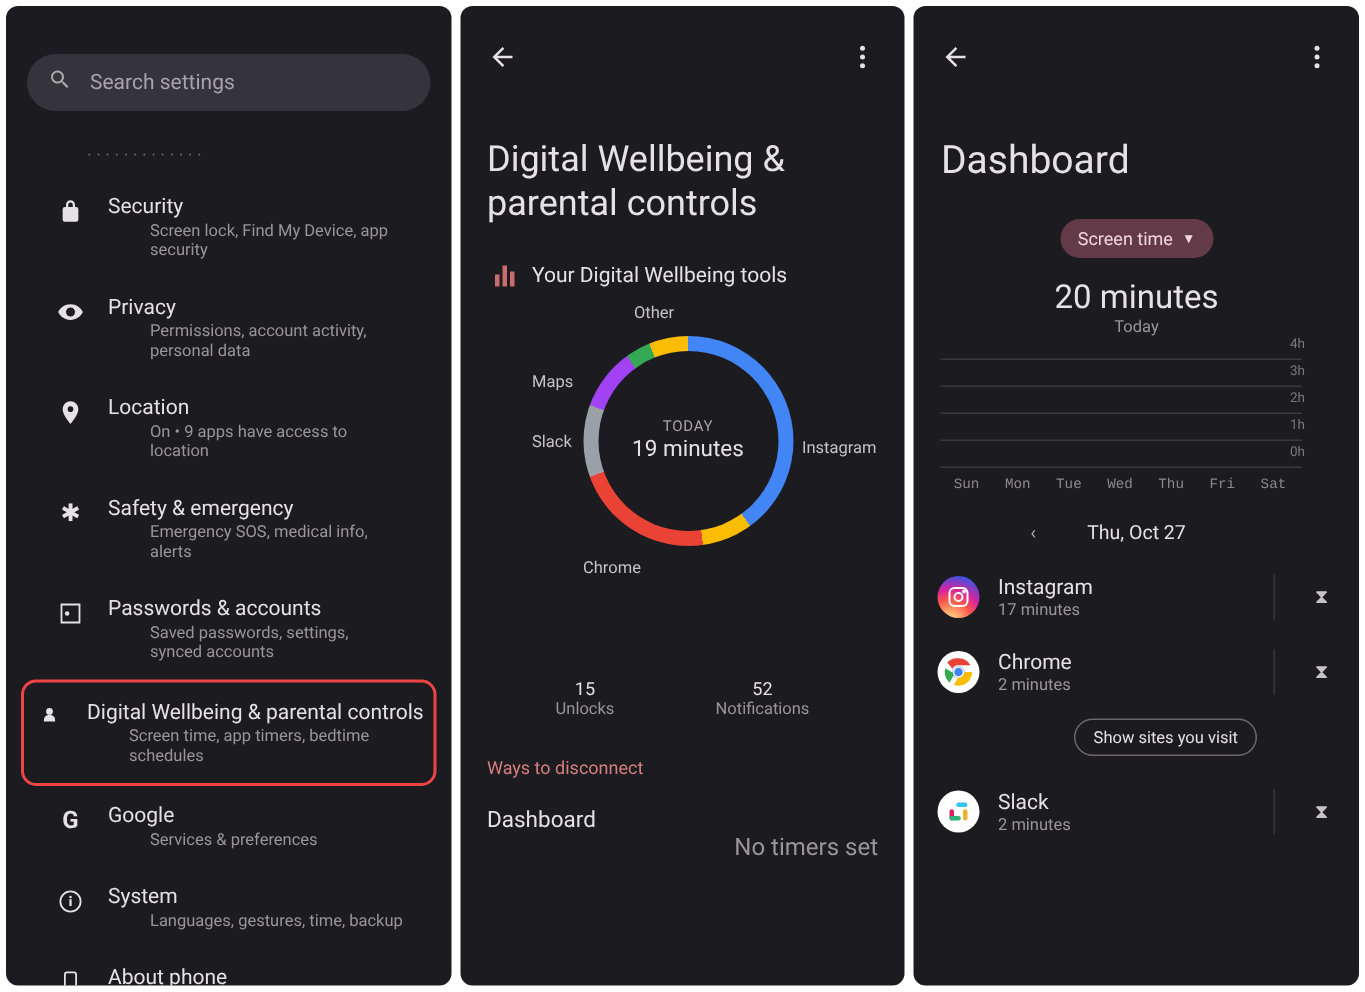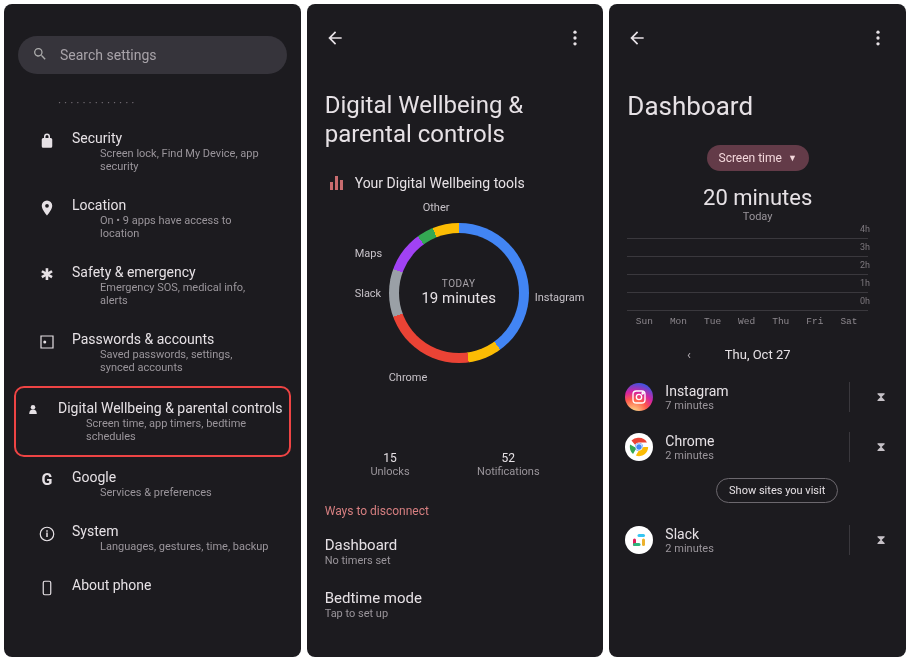--- a/index.html
+++ b/index.html
@@ -70,21 +70,21 @@
   .donut-today { font-size:10px; color:#a8a3a9; letter-spacing:0.5px; }
   .donut-val { font-size:15px; }
   .seglab { position:absolute; font-size:11px; color:#c7c2c8; }
   .stats-row { display:flex; justify-content:space-around; padding: 16px 30px 20px; }
   .stat { text-align:center; }
   .stat .num { font-size:12px;margin-top:40px; }
   .stat .lab { font-size:11px; color:#9a959b; }
   .sec-head { color:#d67f80; font-size:12px; padding: 6px 18px 14px; }
   .opt { padding: 4px 18px 18px; }
   .opt .t { font-size:15px; }
-  .opt .s { font-size:11px; color:#9a959b; }
+  .opt .s { font-size:16px; color:#9a959b;text-align:right; }
   
   .dash-title { font-size:26px; padding: 40px 18px 18px; }
   .chip-row { display:flex; justify-content:center; padding:6px 0 10px; }
   .chip { background:#633b48; color:#f3d7db; border-radius:16px; padding:6px 12px; font-size:12px; display:flex; align-items:center; gap:6px; }
   .chip .caret { font-size:9px; }
   .usage-big { text-align:center; padding: 4px 0; }
   .usage-big .v { font-size:22px; }
   .usage-big .d { font-size:11px; color:#9a959b; }
   .chart-area { position:relative; height:88px; margin: 12px 18px 4px 18px; }
   .chart-grid { position:absolute; inset:0 20px 16px 0; border-left:none; }
@@ -132,20 +132,31 @@
           <svg viewBox="0 0 24 24">
             <path d="M17 8h-1V6a4 4 0 10-8 0v2H7a2 2 0 00-2 2v9a2 2 0 002 2h10a2 2 0 002-2v-9a2 2 0 00-2-2zm-7-2a2 2 0 114 0v2h-4z"></path>
           </svg>
         </span>
       <div class="labels">
           <div class="stitle">Security</div>
           <div class="ssub">Screen lock, Find My Device, app security</div>
         </div>
     </div>
 
+    <div class="srow">
+      <span class="icon">
+          <svg viewBox="0 0 24 24">
+            <path d="M12 5C7 5 2.73 8.11 1 12c1.73 3.89 6 7 11 7s9.27-3.11 11-7c-1.73-3.89-6-7-11-7zm0 11a4 4 0 110-8 4 4 0 010 8z"></path>
+          </svg>
+        </span>
+      <div class="labels">
+          <div class="stitle">Privacy</div>
+          <div class="ssub">Permissions, account activity, personal data</div>
+        </div>
+    </div>
 
     <div class="srow">
       <span class="icon">
           <svg viewBox="0 0 24 24">
             <path d="M12 2a7 7 0 00-7 7c0 5.25 7 13 7 13s7-7.75 7-13a7 7 0 00-7-7zm0 9.5A2.5 2.5 0 1114.5 9 2.5 2.5 0 0112 11.5z"></path>
           </svg>
         </span>
       <div class="labels">
           <div class="stitle">Location</div>
           <div class="ssub">On • 9 apps have access to location</div>
@@ -265,24 +276,20 @@
     <div class="stat">
       <div class="num">52</div>
       <div class="lab">Notifications</div>
     </div>
   </div>
 
   <div class="sec-head">Ways to disconnect</div>
   <div class="opt">
     <div class="t">Dashboard</div>
     <div class="s">No timers set</div>
-  </div>
-  <div class="opt">
-    <div class="t">Bedtime mode</div>
-    <div class="s">Tap to set up</div>
   </div>
 </div>
 
 <div class="phone">
   <div class="topbar">
     <span><svg viewBox="0 0 24 24">
           <path d="M20 11H7.83l5.59-5.59L12 4l-8 8 8 8 1.41-1.41L7.83 13H20z"></path>
         </svg></span>
     <span><svg viewBox="0 0 24 24">
           <circle cx="12" cy="5" r="2"></circle>
@@ -361,21 +368,21 @@
     <div class="arow">
       <div class="aicon ig">
           <svg width="16" height="16" viewBox="0 0 24 24" fill="none" stroke="#fff" stroke-width="2">
             <rect x="3" y="3" width="18" height="18" rx="5"></rect>
             <circle cx="12" cy="12" r="4"></circle>
             <circle cx="17.5" cy="6.5" r="1" fill="#fff"></circle>
           </svg>
         </div>
       <div class="alabels">
           <div class="aname">Instagram</div>
-          <div class="atime">7 minutes</div>
+          <div class="atime">17 minutes</div>
         </div>
       <div class="timer-div"></div>
       <div class="hourglass">⧗</div>
     </div>
 
     <div class="arow">
       <div class="aicon ch">
           <svg width="22" height="22" viewBox="0 0 24 24">
             <circle cx="12" cy="12" r="10" fill="#fff"></circle>
             <circle cx="12" cy="12" r="4.4" fill="#4285f4"></circle>

